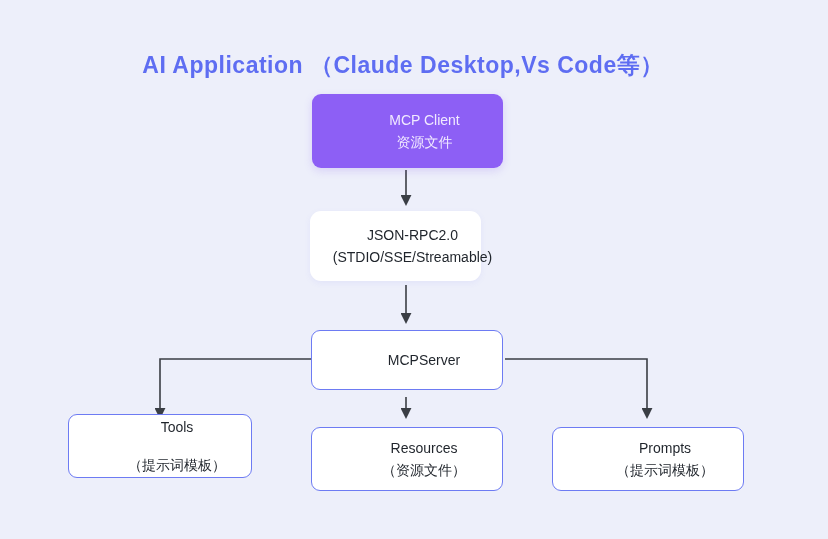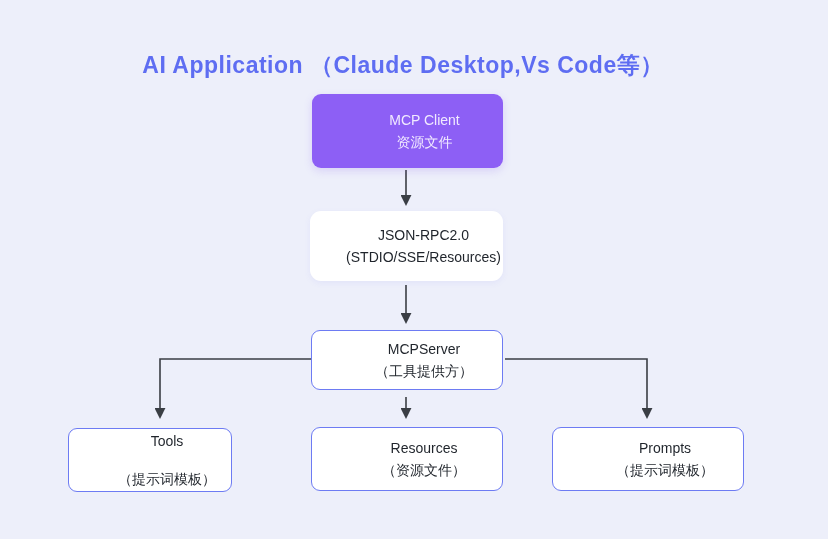--- a/index.html
+++ b/index.html
@@ -49,31 +49,31 @@
     padding-left:34px;
   }
   .node .l1,.node .l2{display:block;}
   .node-client{
     left:312px; top:94px; width:191px; height:74px;
     background:var(--client-fill);
     color:var(--client-text);
     box-shadow:0 3px 8px rgba(120,80,240,0.18);
   }
   .node-protocol{
-    left:310px; top:211px; width:193px; height:70px;
+    left:310px; top:211px; width:171px; height:70px;
     background:var(--box-fill);
     border-radius:11px;
     box-shadow:0 2px 6px rgba(99,102,241,0.08);
   }
   .node-bordered{
     background:var(--box-fill);
     border:1px solid var(--box-border);
   }
   .node-server{ left:311px; top:330px; width:192px; height:60px; }
-  .node-tools{ left:68px;  top:428px; width:164px; height:64px;gap:16px; }
+  .node-tools{ left:68px;  top:414px; width:184px; height:64px;gap:16px; }
   .node-resources{ left:311px; top:427px; width:192px; height:64px; }
   .node-prompts{ left:552px; top:427px; width:192px; height:64px; }
   .connector-layer{
     position:absolute;
     left:0; top:0;
     width:828px; height:539px;
     pointer-events:none;
   }
   .connector{
     fill:none;
@@ -102,26 +102,25 @@
     <path class="connector" d="M505 359 H647 V409" marker-end="url(#arrow)"></path>
   </svg>
 
   <div class="node node-client">
     <span class="l1">MCP Client</span>
     <span class="l2">资源文件</span>
   </div>
 
   <div class="node node-protocol">
     <span class="l1">JSON-RPC2.0</span>
-    <span class="l2">(STDIO/SSE/Resources)</span>
+    <span class="l2">(STDIO/SSE/Streamable)</span>
   </div>
 
   <div class="node node-bordered node-server">
     <span class="l1">MCPServer</span>
-    <span class="l2">（工具提供方）</span>
   </div>
 
   <div class="node node-bordered node-tools">
     <span class="l1">Tools</span>
     <span class="l2">（提示词模板）</span>
   </div>
 
   <div class="node node-bordered node-prompts">
     <span class="l1">Prompts</span>
     <span class="l2">（提示词模板）</span>

